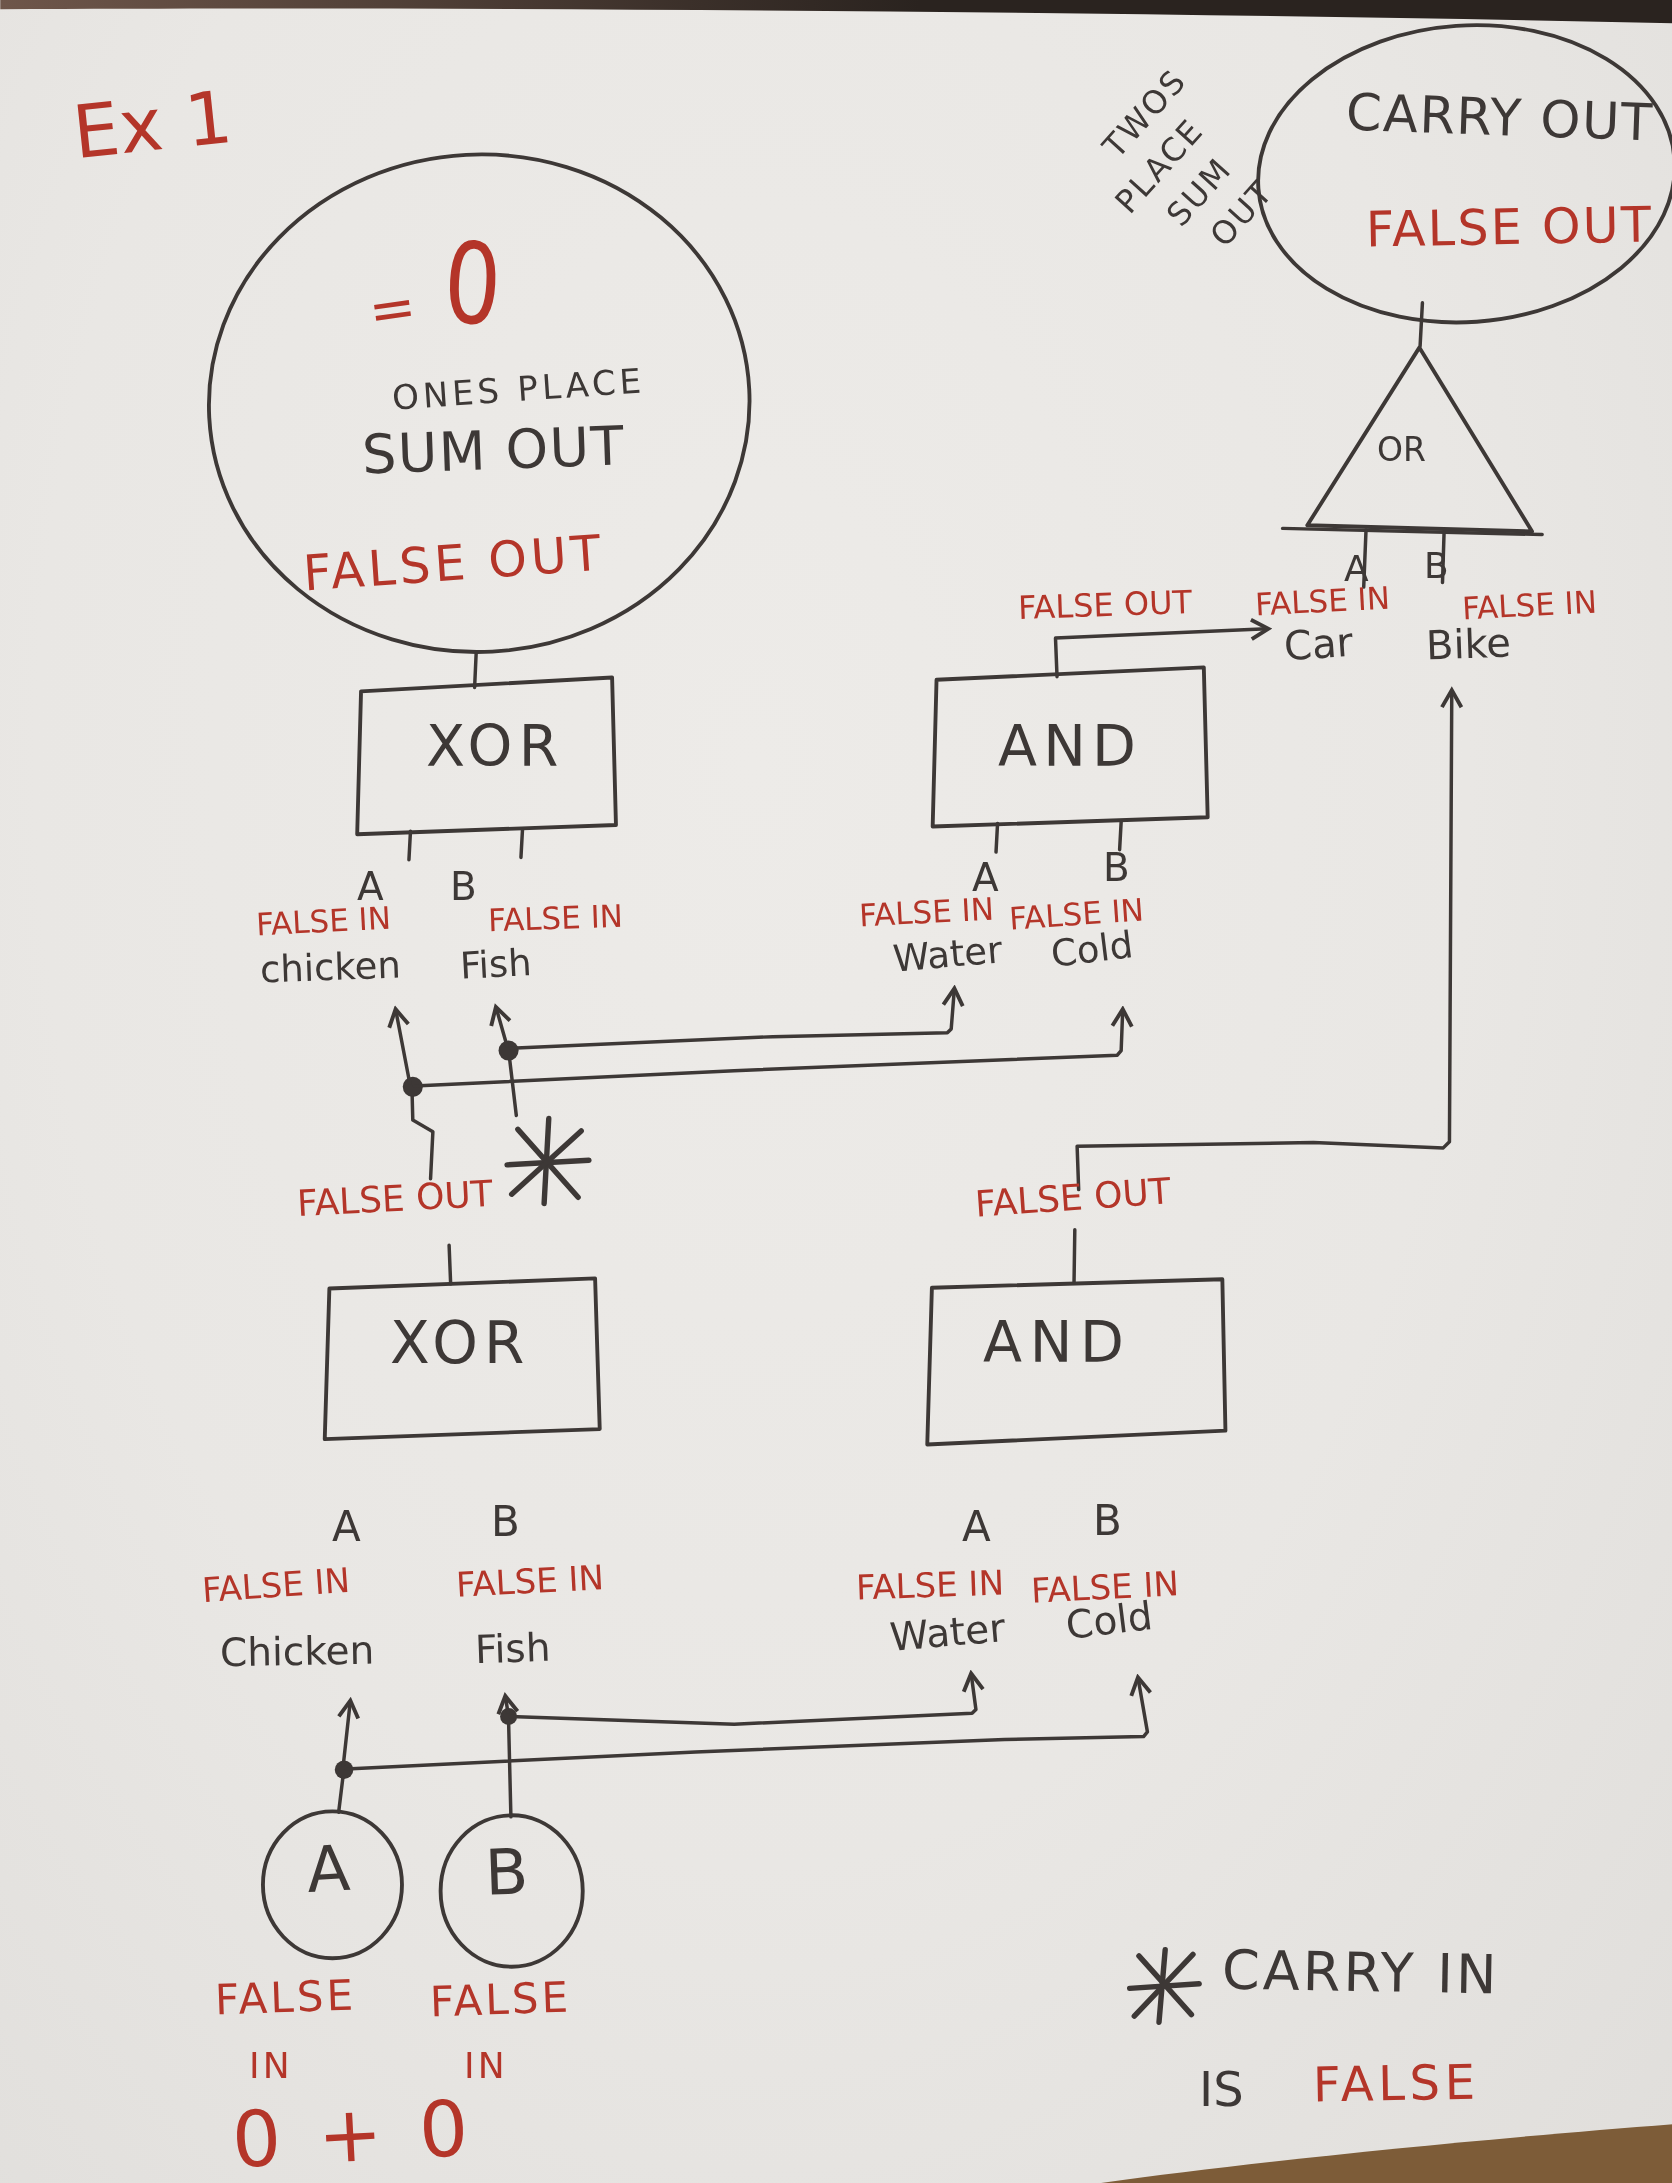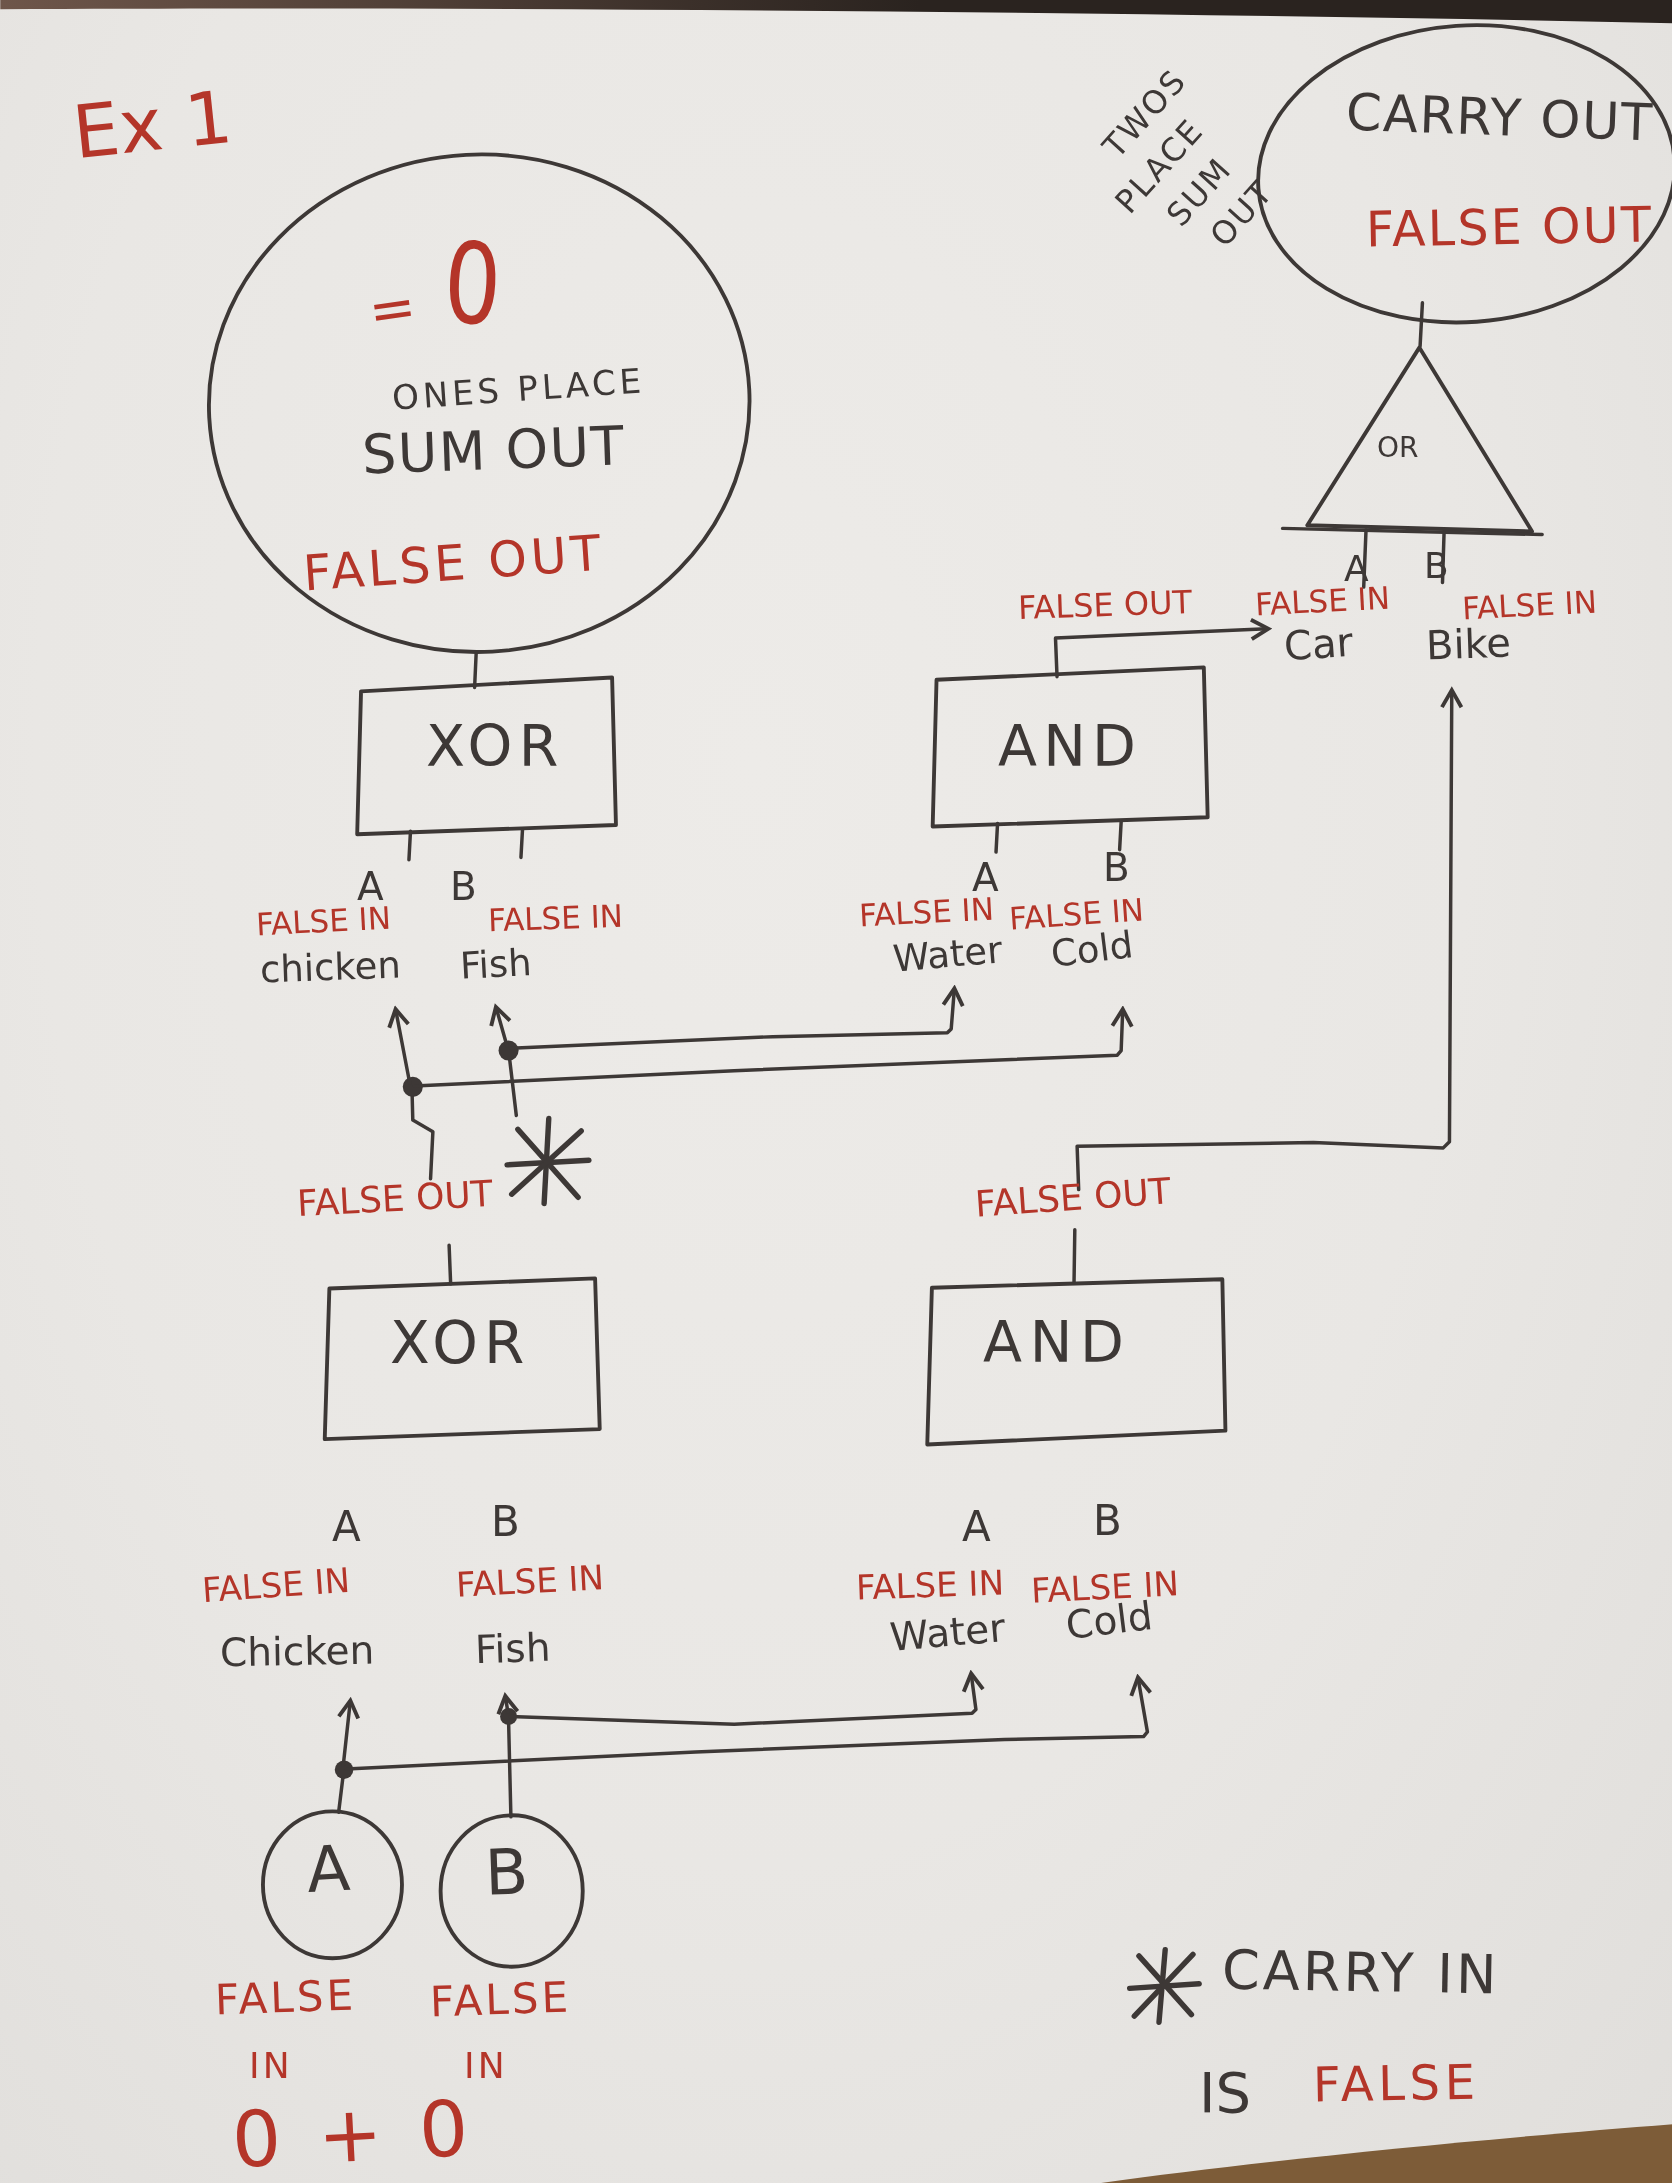--- a/index.html
+++ b/index.html
@@ -104,21 +104,21 @@
 <div class="t red" style="left:369px;top:280px;font-size:56px;transform:rotate(-8deg)">=</div>
 <div class="t red" style="left:437px;top:226px;font-size:112px;transform:scaleX(.8) rotate(4deg)">0</div>
 <div class="t" style="left:392px;top:372px;font-size:34px;letter-spacing:3.9px;transform:rotate(-4deg)">ONES PLACE</div>
 <div class="t" style="left:362px;top:423px;font-size:54px;letter-spacing:1.5px;transform:rotate(-2deg)">SUM OUT</div>
 <div class="t red" style="left:303px;top:538px;font-size:49px;letter-spacing:3.9px;transform:rotate(-4deg)">FALSE OUT</div>
 
 <div class="t" style="left:1088px;top:68px;width:216px;font-size:32px;letter-spacing:2.3px;line-height:1.45;transform:rotate(-48deg)"><span style="display:block;margin-left:56px">TWOS</span><span style="display:block;margin-left:23px">PLACE</span><span style="display:block;margin-left:48px">SUM</span><span style="display:block;margin-left:62px">OUT</span></div>
 <div class="t" style="left:1346px;top:91px;font-size:51px;letter-spacing:1.5px;transform:rotate(2deg)">CARRY OUT</div>
 <div class="t red" style="left:1366px;top:202px;font-size:49px;letter-spacing:2.3px;transform:rotate(-1deg)">FALSE OUT</div>
 
-<div class="t" style="left:1377px;top:433px;font-size:28px">OR</div>
+<div class="t" style="left:1377px;top:433px;font-size:33px">OR</div>
 <div class="t" style="left:1344px;top:550px;font-size:36px">A</div>
 <div class="t" style="left:1424px;top:547px;font-size:36px">B</div>
 <div class="t red" style="left:1255px;top:585px;font-size:31px;transform:rotate(-3deg)">FALSE IN</div>
 <div class="t" style="left:1284px;top:623px;font-size:40px;transform:rotate(-4deg)">Car</div>
 <div class="t red" style="left:1462px;top:589px;font-size:31px;transform:rotate(-3deg)">FALSE IN</div>
 <div class="t" style="left:1426px;top:623px;font-size:40px;transform:rotate(-2deg)">Bike</div>
 
 <div class="t red" style="left:1018px;top:589px;font-size:32px;transform:rotate(-2deg)">FALSE OUT</div>
 <div class="t" style="left:998px;top:717px;font-size:57px;letter-spacing:6.2px">AND</div>
 <div class="t" style="left:972px;top:858px;font-size:39px">A</div>
@@ -156,15 +156,15 @@
 
 <div class="t" style="left:307px;top:1837px;font-size:63px;transform:rotate(-3deg)">A</div>
 <div class="t" style="left:485px;top:1840px;font-size:63px;transform:rotate(-2deg)">B</div>
 <div class="t red" style="left:215px;top:1976px;font-size:42px;letter-spacing:3.1px;transform:rotate(-2deg)">FALSE</div>
 <div class="t red" style="left:249px;top:2047px;font-size:36px;letter-spacing:3.1px">IN</div>
 <div class="t red" style="left:430px;top:1978px;font-size:42px;letter-spacing:3.1px;transform:rotate(-2deg)">FALSE</div>
 <div class="t red" style="left:464px;top:2047px;font-size:36px;letter-spacing:3.1px">IN</div>
 <div class="t red" style="left:232px;top:2095px;font-size:77px;letter-spacing:6.2px;transform:rotate(-3deg)">0 + 0</div>
 
 <div class="t" style="left:1222px;top:1945px;font-size:54px;letter-spacing:3.1px;transform:rotate(1deg)">CARRY IN</div>
-<div class="t" style="left:1199px;top:2064px;font-size:56px">IS</div>
+<div class="t" style="left:1199px;top:2064px;font-size:48px">IS</div>
 <div class="t red" style="left:1313px;top:2058px;font-size:48px;letter-spacing:4.6px;transform:rotate(-1deg)">FALSE</div>
 
 
 </body></html>

